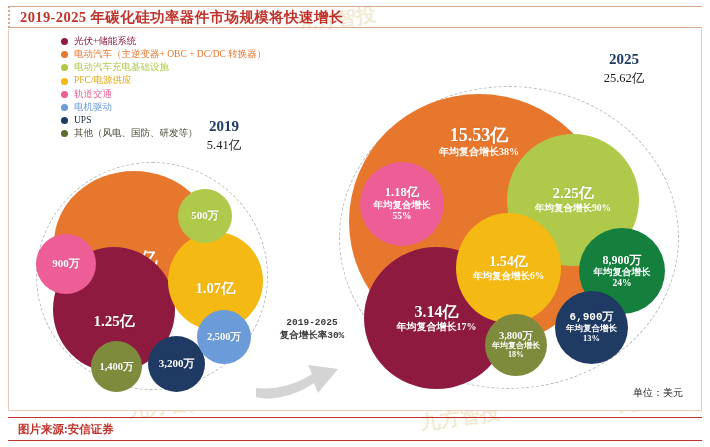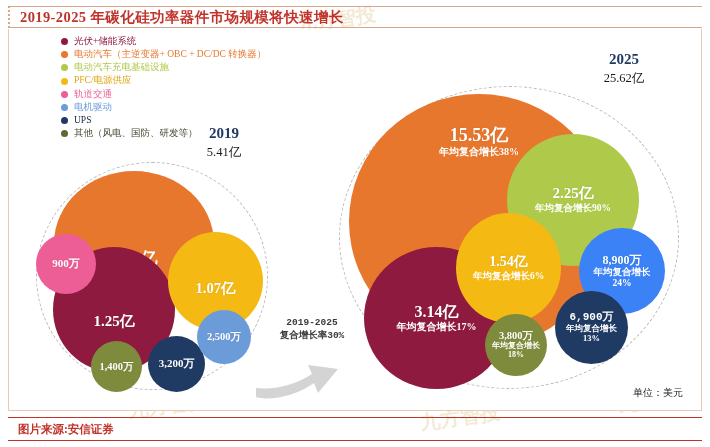--- a/index.html
+++ b/index.html
@@ -250,21 +250,21 @@
       <div class="legend-row">
         <span class="legend-dot" style="background:#1F3A63"></span>
         <span class="legend-label" style="color:#17263d">UPS</span>
       </div>
       <div class="legend-row">
         <span class="legend-dot" style="background:#5d6b2c"></span>
         <span class="legend-label" style="color:#4a4a35">其他（风电、国防、研发等）</span>
       </div>
     </div>
 
-    <div class="cluster-head" style="left:160px; top:96px; width:110px;">
+    <div class="cluster-head" style="left:160px; top:89px; width:110px;">
       <div class="cluster-year">2019</div>
       <div class="cluster-total">5.41亿</div>
     </div>
 
     <div class="cluster-ring" style="left:27px; top:133px; width:232px; height:228px;"></div>
 
     <div class="bubble" style="left:45px; top:142px; width:160px; height:145px; background:#E8772E;">
       <span class="v" style="font-size:17px; margin-top:30px;">2.25亿</span>
     </div>
 
@@ -285,20 +285,23 @@
     </div>
 
     <div class="bubble" style="left:82px; top:312px; width:51px; height:51px; background:#7F8B3C;">
       <span class="v" style="font-size:10.5px;">1,400万</span>
     </div>
 
     <div class="bubble" style="left:27px; top:205px; width:60px; height:60px; background:#EC5E95;">
       <span class="v" style="font-size:11px;">900万</span>
     </div>
 
+    <div class="bubble" style="left:169px; top:160px; width:54px; height:54px; background:#AFC94A;">
+      <span class="v" style="font-size:11px;">500万</span>
+    </div>
 
     <div class="arrow-wrap">
       <div class="arrow-label">
         <div>2019-2025</div>
         <div>复合增长率30%</div>
       </div>
       <svg class="arrow-svg" width="120" height="60" viewBox="0 0 120 60">
         <path d="M4,54 C18,58 42,54 62,40 L66,50 L86,26 L56,22 L60,31 C42,43 20,47 4,45 Z" fill="#d4d4d4"></path>
       </svg>
     </div>
@@ -323,22 +326,26 @@
     <div class="bubble" style="left:498px; top:105px; width:132px; height:132px; background:#AFC94A;">
       <span class="v" style="font-size:15px;">2.25亿</span>
       <span class="g" style="font-size:9.5px;">年均复合增长90%</span>
     </div>
 
     <div class="bubble" style="left:447px; top:184px; width:105px; height:110px; background:#F5B914;">
       <span class="v" style="font-size:14px;">1.54亿</span>
       <span class="g" style="font-size:9.5px;">年均复合增长6%</span>
     </div>
 
-
-    <div class="bubble" style="left:570px; top:199px; width:86px; height:86px; background:#3b82f6;">
+    <div class="bubble" style="left:351px; top:133px; width:84px; height:84px; background:#EC5E95;">
+      <span class="v" style="font-size:12.5px;">1.18亿</span>
+      <span class="g" style="font-size:9.5px; padding:0 8px;">年均复合增长55%</span>
+    </div>
+
+    <div class="bubble" style="left:570px; top:199px; width:86px; height:86px; background:#15803d;">
       <span class="v" style="font-size:12px;">8,900万</span>
       <span class="g" style="font-size:9.5px; padding:0 8px;">年均复合增长24%</span>
     </div>
 
     <div class="bubble" style="left:546px; top:262px; width:73px; height:73px; background:#1F3A63;">
       <span class="v" style="font-size:11px;font-family:Liberation Mono, monospace;">6,900万</span>
       <span class="g" style="font-size:8.5px; padding:0 5px;">年均复合增长13%</span>
     </div>
 
     <div class="bubble" style="left:476px; top:285px; width:62px; height:62px; background:#7F8B3C;">

